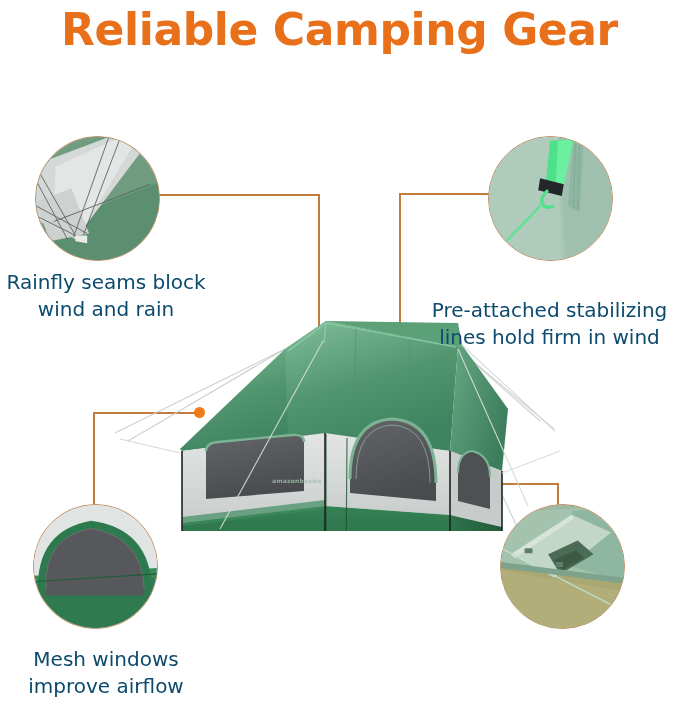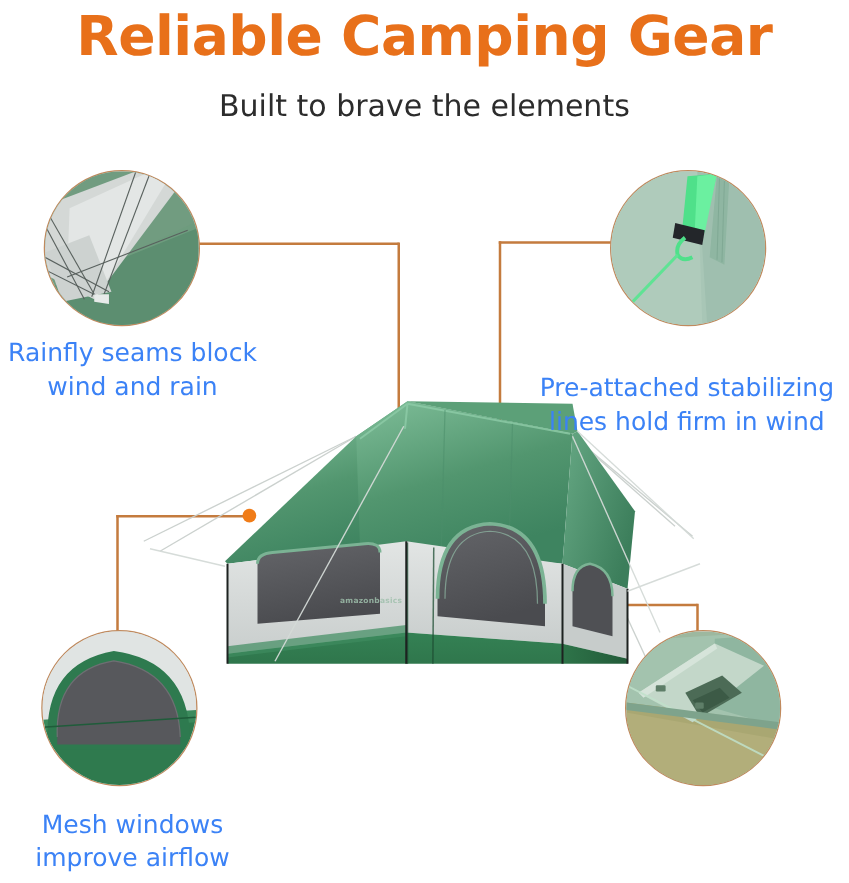--- a/index.html
+++ b/index.html
@@ -46,21 +46,21 @@
     color: #2C2C2C;
     line-height: 32px;
     white-space: nowrap;
   }
 
   
   .caption {
     position: absolute;
     font-size: 20px;
     line-height: 27px;
-    color: #3b82f6;
+    color: #0c4a6e;
     white-space: pre-line;
   }
   .caption.left  { left: 0px;  width: 212px; text-align: center; }
   .caption.right { left: 420px; width: 259px; text-align: center; margin-top: 28px; }
 
   #caption-tl { top: 268px; }
   #caption-tr { top: 268px; }
   #caption-bl { top: 645px; }
   #caption-br { top: 645px; }
 
@@ -118,21 +118,20 @@
     opacity: .85;
     font-weight: bold;
   }
 </style>
 </head>
 <body>
 
 <div id="stage">
 
   <div class="title">Reliable Camping Gear</div>
-  <div class="subtitle">Built to brave the elements</div>
 
   <div class="conn h" style="left:158px; top:193px; width:161px;"></div>
   <div class="conn v" style="left:318px; top:193px; height:148px;"></div>
   <div class="dot" style="left:313px; top:336px;"></div>
 
   <div class="conn h" style="left:399px; top:192px; width:92px;"></div>
   <div class="conn v" style="left:399px; top:192px; height:155px;"></div>
   <div class="dot" style="left:394px; top:342px;"></div>
 
   <div class="conn h" style="left:93px; top:411px; width:106px;"></div>

